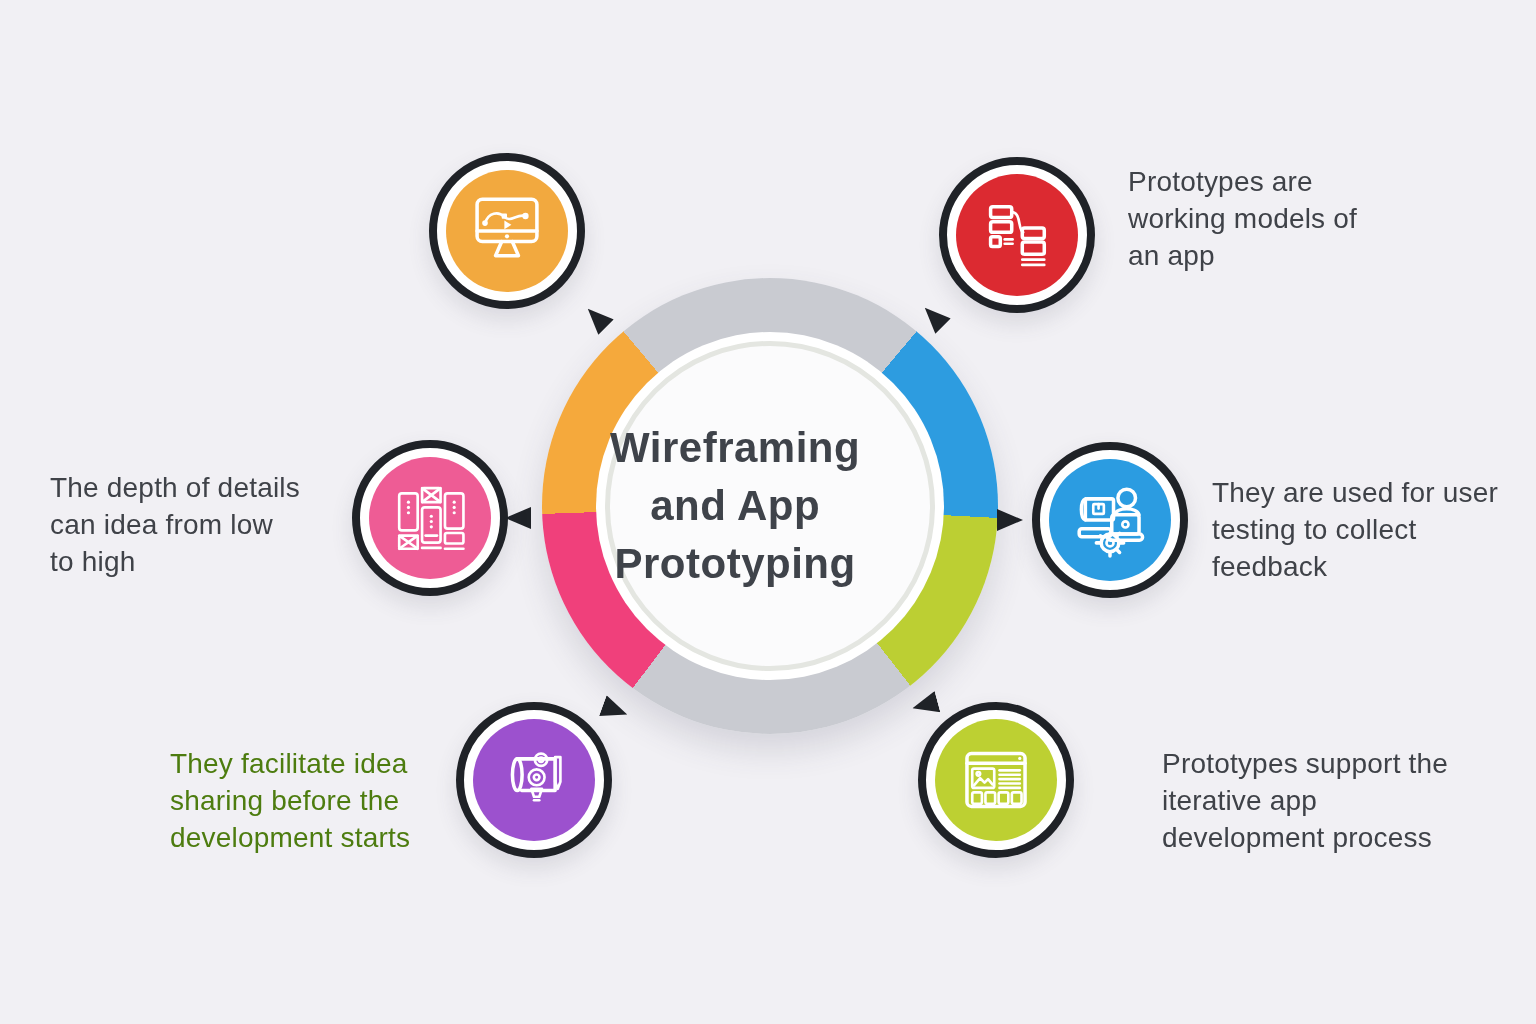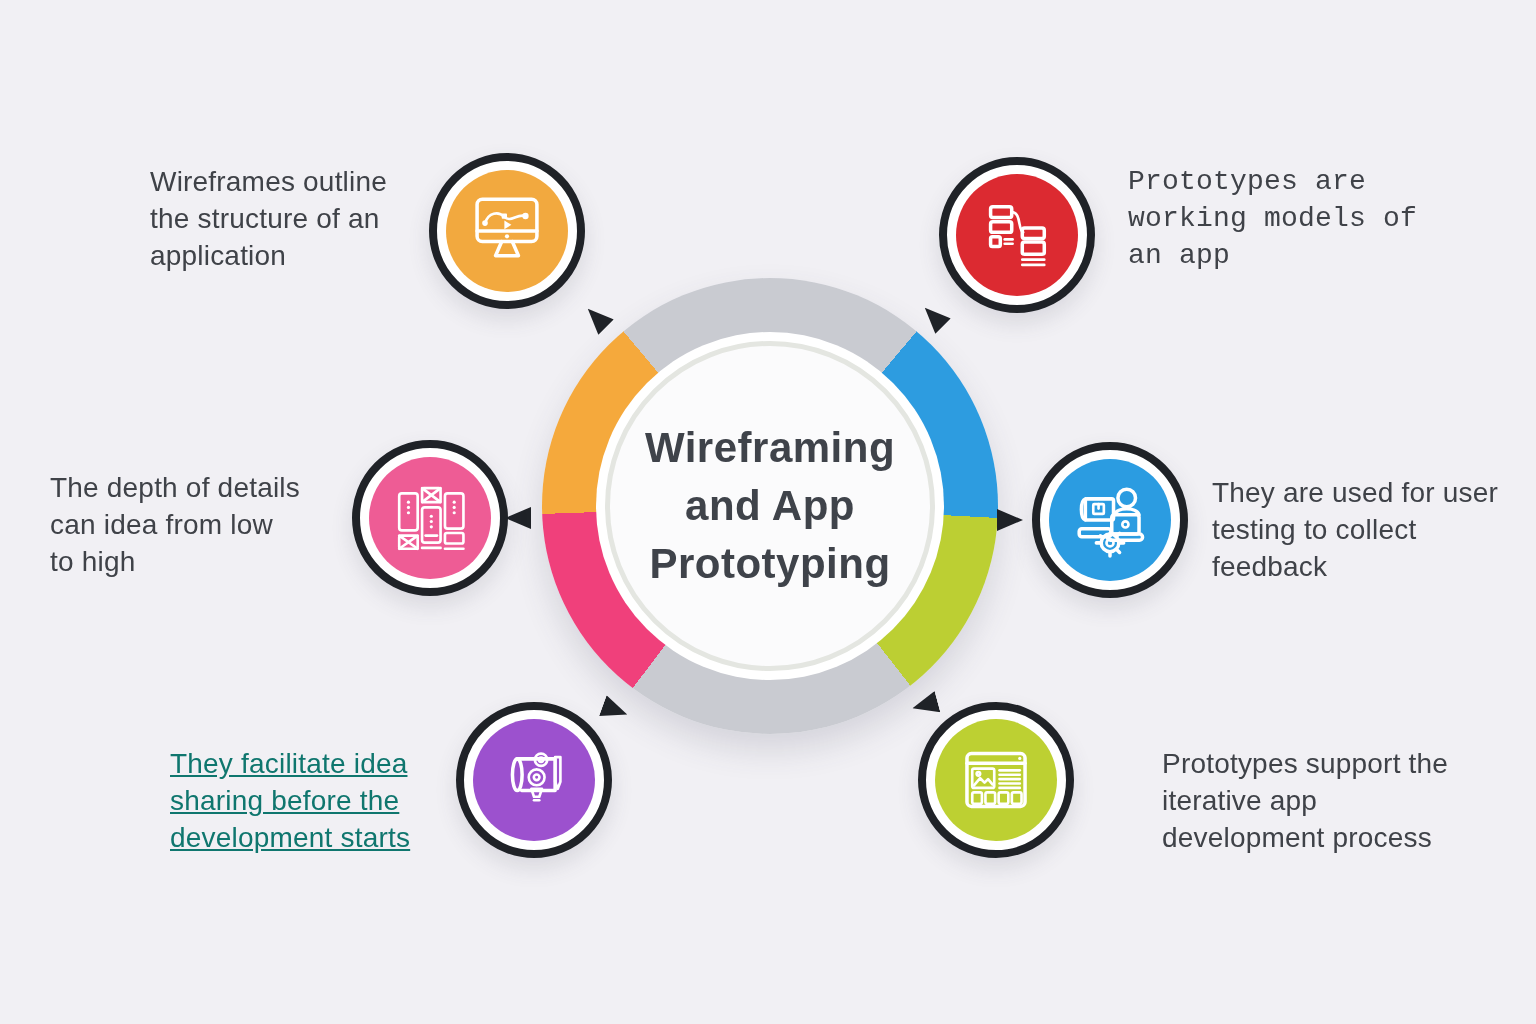--- a/index.html
+++ b/index.html
@@ -16,21 +16,21 @@
     border-radius:50%;
     box-shadow:0 16px 32px rgba(70,70,95,.16);
     background:#C9CBD1;
   }
   .ring-white{
     position:absolute;inset:54px;border-radius:50%;background:#FFFFFF;
   }
   .ring-inner{
     position:absolute;inset:63px;border-radius:50%;
     background:#FBFBFC;border:5px solid #E4E6E1;
-    display:flex;align-items:center;justify-content:center;
+    display:flex;align-items:center;justify-content:flex-start;
   }
   .center-title{
     font-weight:700;font-size:42px;line-height:58px;letter-spacing:.5px;
     color:#3F434A;text-align:center;white-space:pre-line;
   }
 
   
   .arrow{
     position:absolute;width:26px;height:22px;background:#1F2227;
     clip-path:polygon(0 0,100% 50%,0 100%);
@@ -60,21 +60,21 @@
   .b-mr{left:1032px;top:442px;}
   .b-bl{left:456px;top:702px;}
   .b-br{left:918px;top:702px;}
 
   
   .label{
     position:absolute;font-size:28px;line-height:37px;color:#3F4248;
     white-space:pre-line;letter-spacing:.2px;
   }
   .l-tl{left:150px;top:163px;width:340px;}
-  .l-tr{left:1128px;top:163px;width:340px;font-family:Liberation Mono, monospace;}
+  .l-tr{left:1128px;top:163px;width:340px;}
   .l-ml{left:50px;top:469px;width:350px;}
   .l-mr{left:1212px;top:474px;width:330px;}
   .l-bl{left:170px;top:745px;width:360px;}
   .l-br{left:1118px;top:745px;width:380px;}
 
   
   .icn{stroke:#FFFFFF;fill:none;stroke-width:4;stroke-linecap:round;stroke-linejoin:round;}
   .icn .fillw{fill:#FFFFFF;stroke:none;}
   .icn .thin{stroke-width:3;}
 </style>
@@ -107,23 +107,20 @@
         <circle class="fillw" cx="50" cy="56" r="2.4"></circle>
         <path d="M44 62 L37 78 L63 78 L56 62"></path>
         <path class="thin" d="M25 41 C29 29 40 27 47 34 C54 41 61 30 71 33"></path>
         <circle class="fillw" cx="25" cy="41" r="3.2"></circle>
         <circle class="fillw" cx="71" cy="33" r="3.6"></circle>
         <rect class="fillw" x="44" y="30" width="6" height="6" rx="1"></rect>
         <path class="fillw" d="M47 38 L55 43 L47 48 Z"></path>
       </svg>
     </div>
   </div>
-  <div class="label l-tl" style="color: rgb(63, 66, 72);">Wireframes outline
-the structure of an
-application</div>
 
   <div class="badge b-tr">
     <div class="badge-inner" style="background: rgb(220, 42, 49);">
       <svg class="icn" width="88" height="88" viewBox="0 0 100 100">
         <rect x="20" y="18" width="24" height="12" rx="2.5"></rect>
         <rect x="20" y="35" width="24" height="12" rx="2.5"></rect>
         <rect x="20" y="52" width="11" height="11" rx="2"></rect>
         <line class="thin" x1="36" y1="55" x2="45" y2="55"></line>
         <line class="thin" x1="36" y1="60" x2="45" y2="60"></line>
         <path class="thin" d="M44 24 C55 24 51 45 57 47"></path>
@@ -206,21 +203,21 @@
         <circle class="thin" cx="58" cy="27" r="7"></circle>
         <circle class="thin" cx="58" cy="27" r="2.4"></circle>
         <circle class="thin" cx="53" cy="47" r="9"></circle>
         <circle class="thin" cx="53" cy="47" r="3.2"></circle>
         <path class="thin" d="M47 60 H59 L56 69 H50 Z"></path>
         <line class="thin" x1="50" y1="73" x2="56" y2="73"></line>
         <path class="thin" d="M74 24 V52 M80 24 V52 M74 24 H80 M74 52 L77 60 L80 52"></path>
       </svg>
     </div>
   </div>
-  <div class="label l-bl" style="color: #0f766e; text-decoration: underline;">They facilitate idea
+  <div class="label l-bl" style="color: #4d7c0f;">They facilitate idea
 sharing before the
 development starts</div>
 
   <div class="badge b-br">
     <div class="badge-inner" style="background: rgb(189, 208, 50);">
       <svg class="icn" width="88" height="88" viewBox="0 0 100 100">
         <rect x="17" y="20" width="66" height="60" rx="5"></rect>
         <line x1="17" y1="31" x2="83" y2="31"></line>
         <circle class="fillw" cx="77" cy="25.5" r="1.8"></circle>
         <rect class="thin" x="23" y="37" width="25" height="22" rx="2"></rect>

